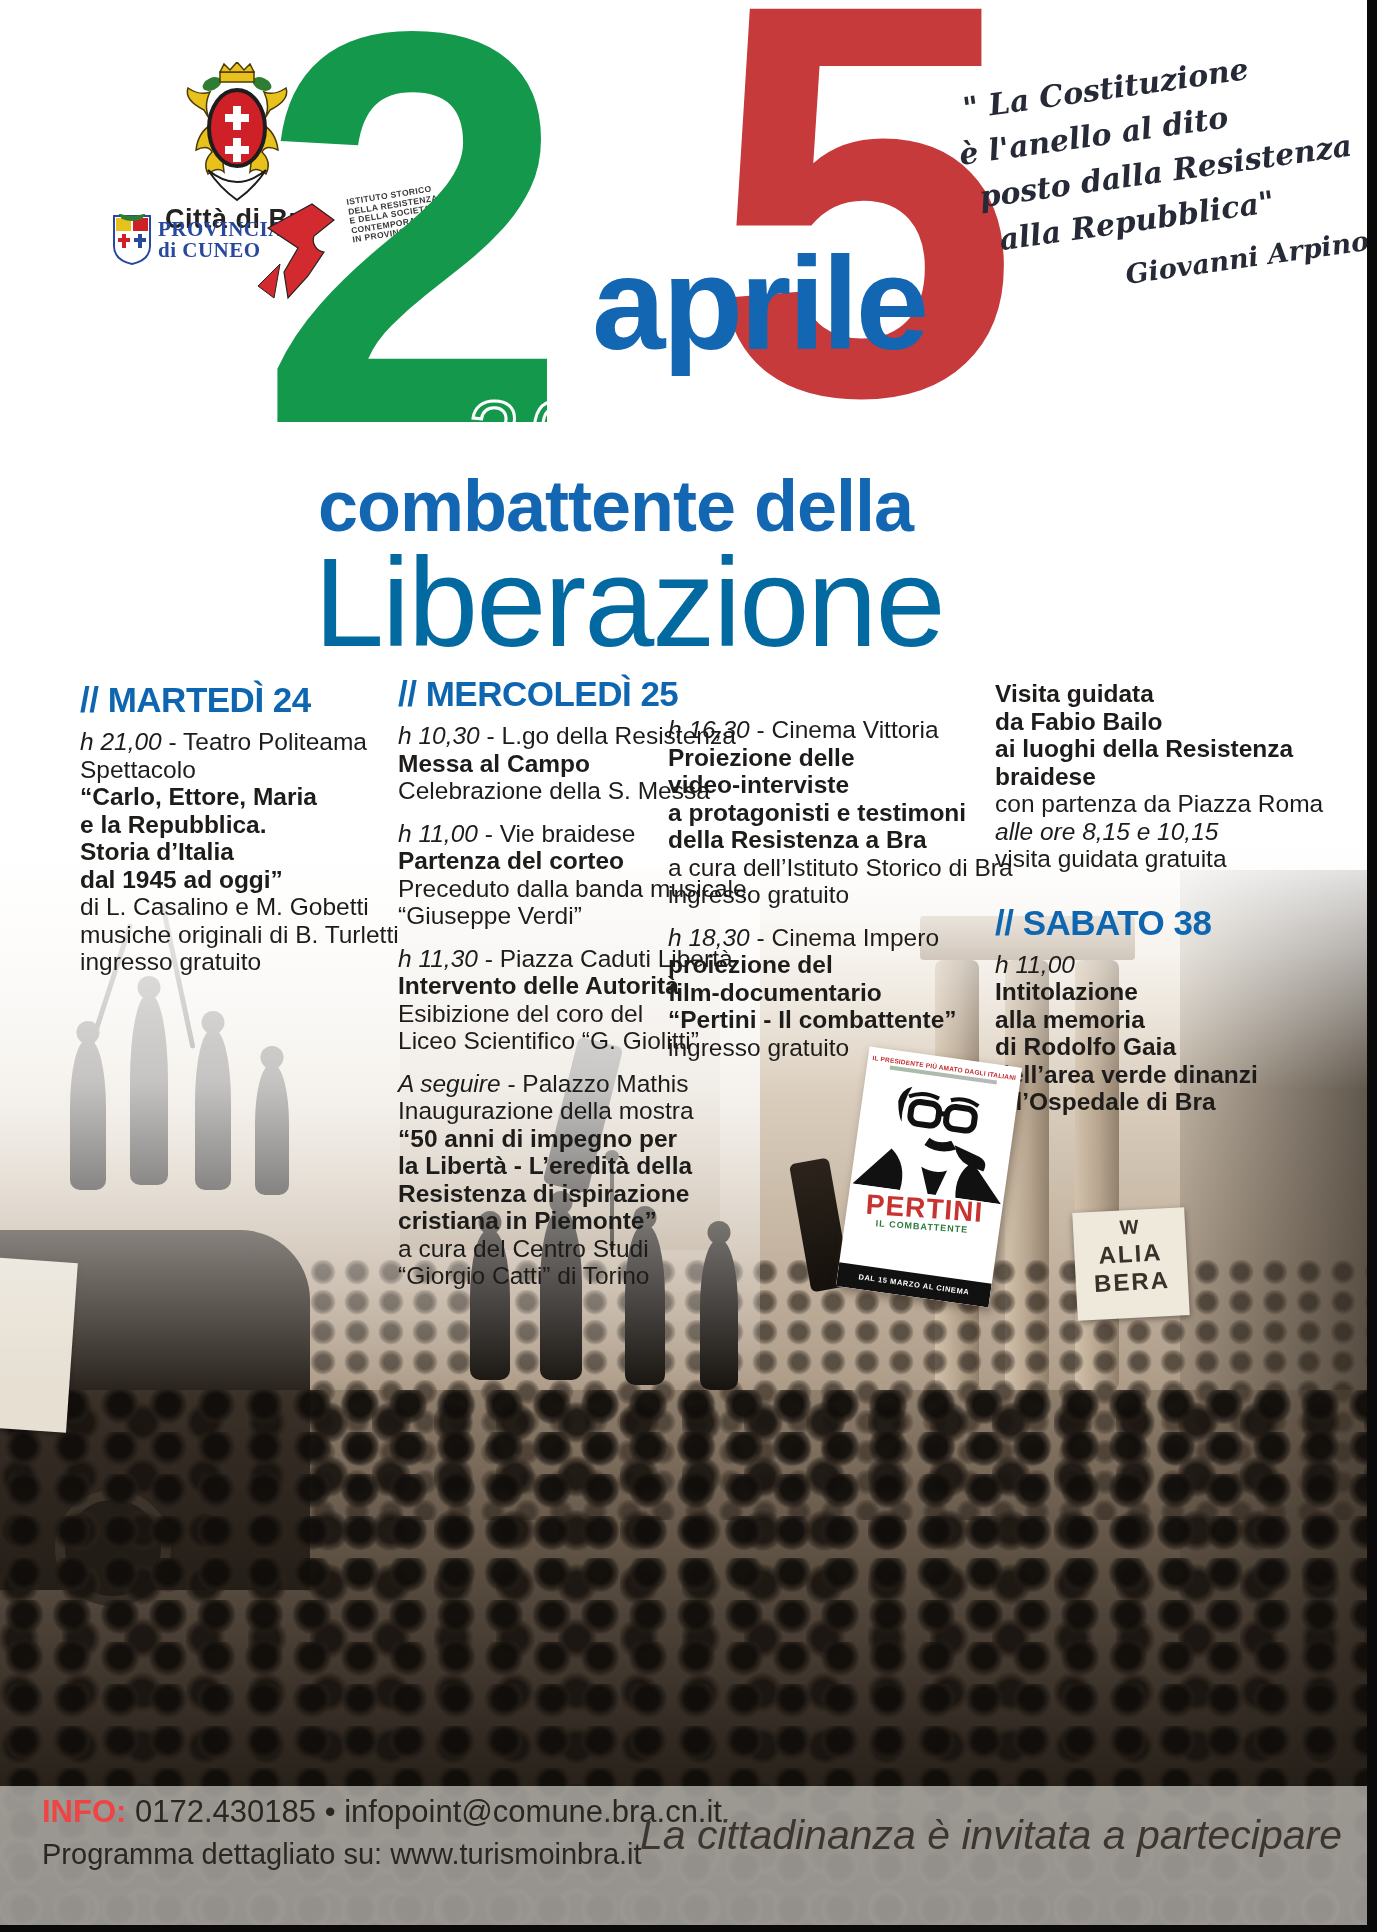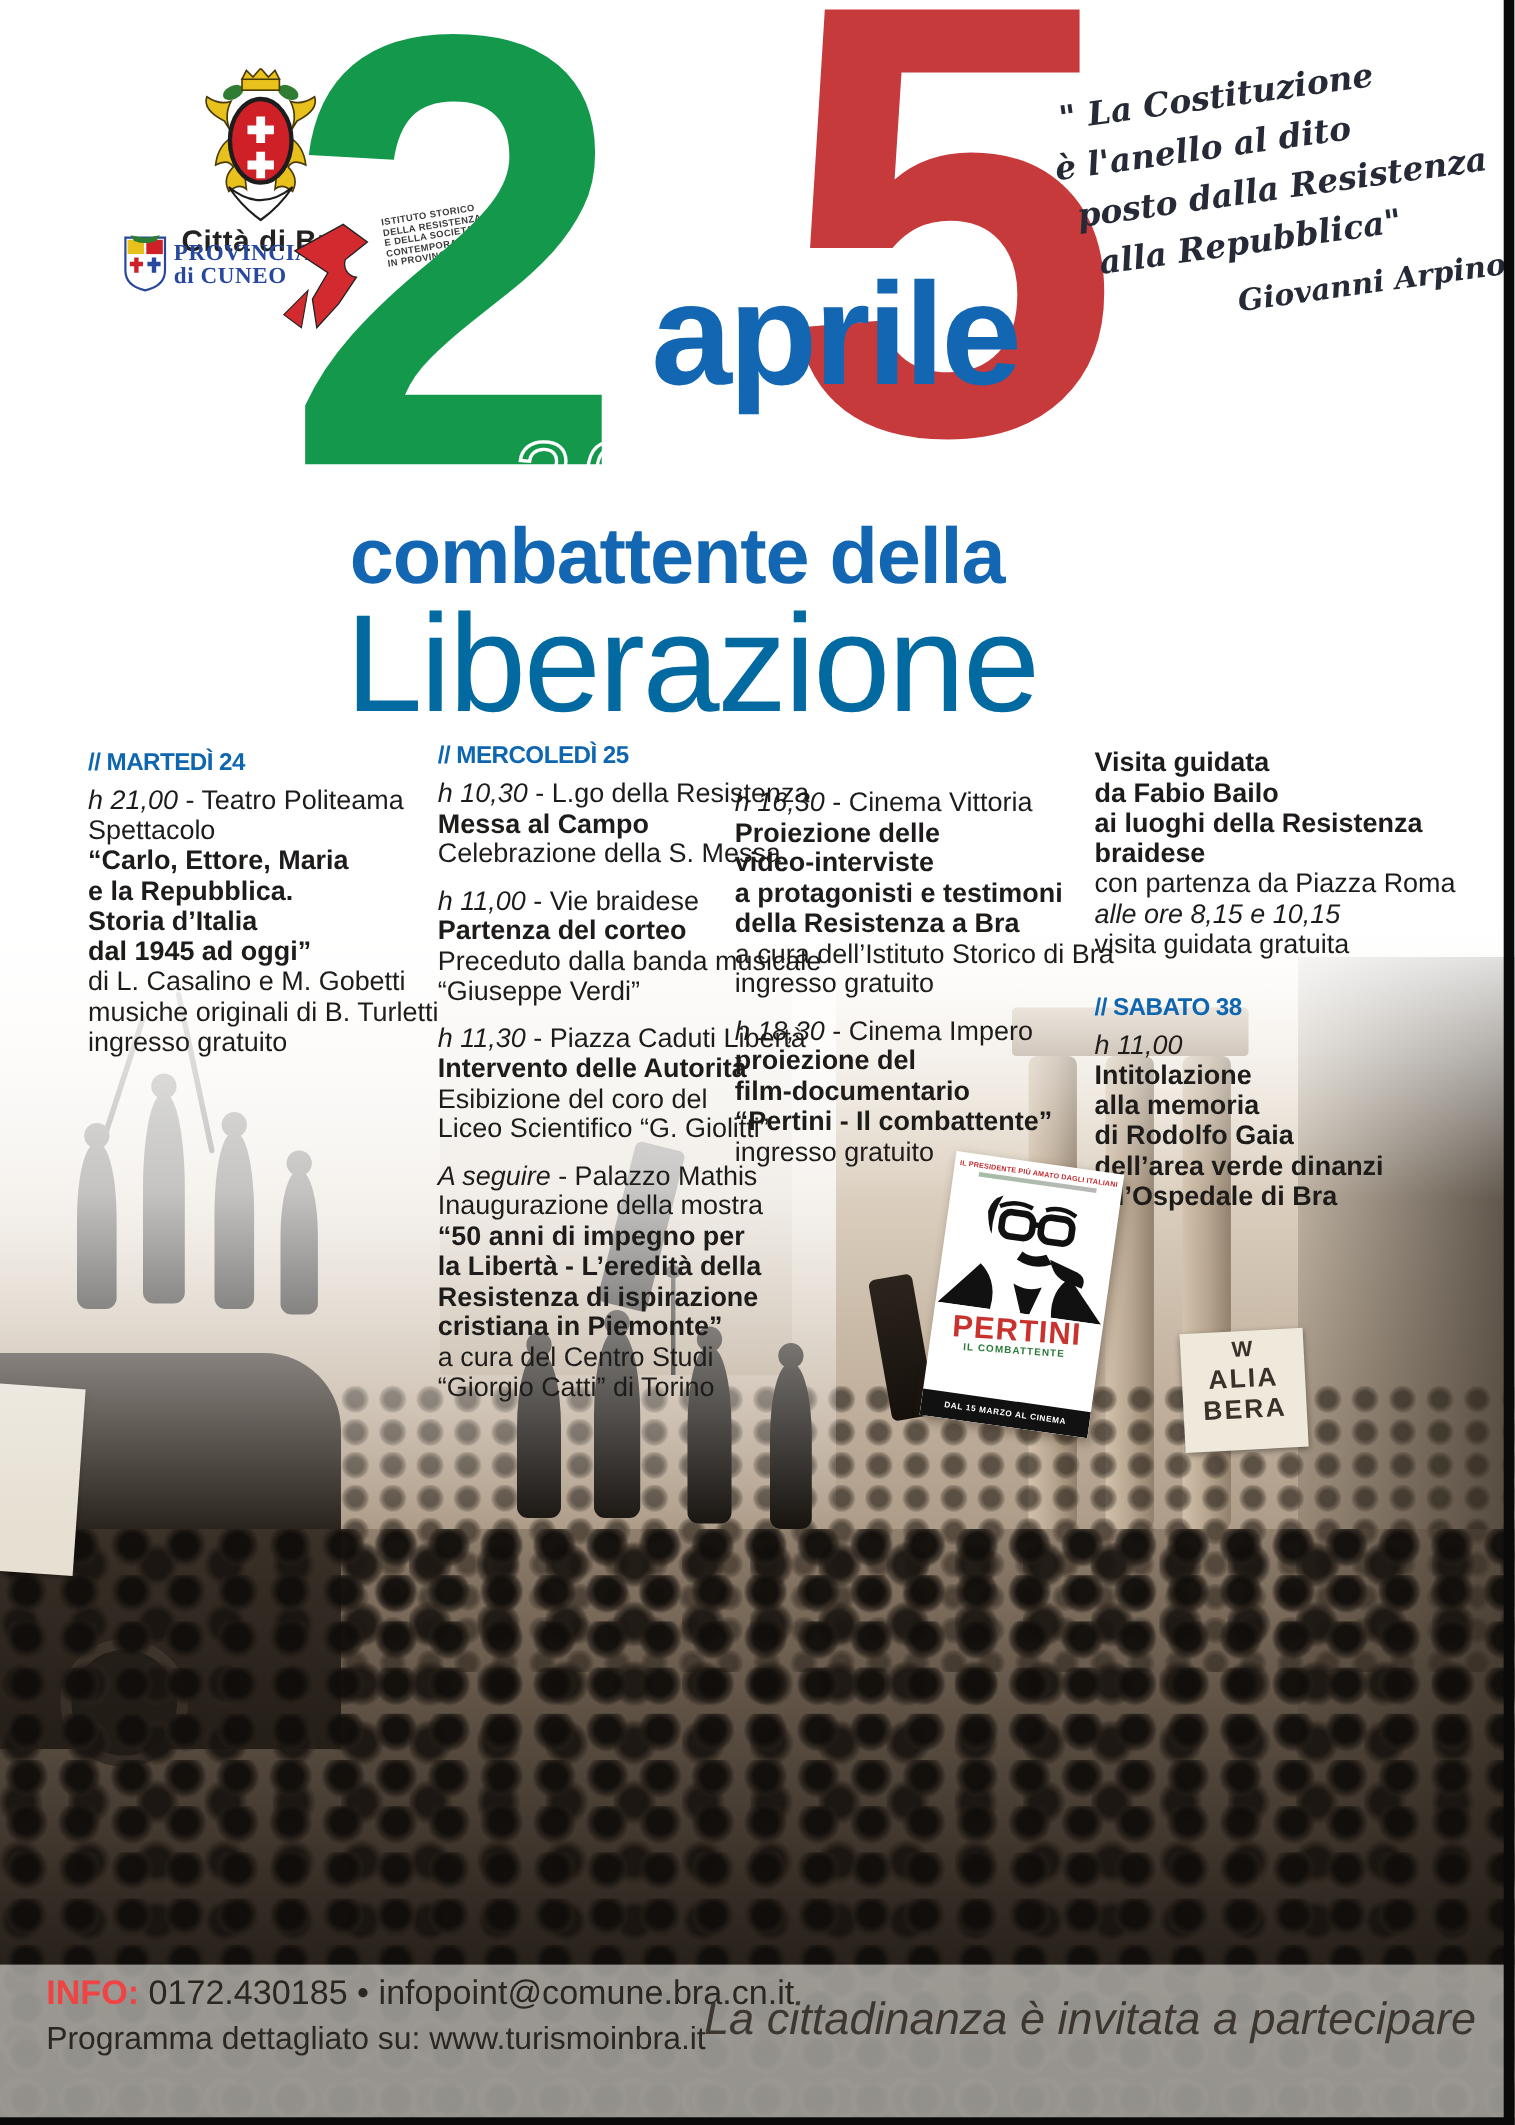--- a/index.html
+++ b/index.html
@@ -35,21 +35,21 @@
   #quote .q3{margin-left:16px;}
   #quote .q4{margin-left:30px;}
   #quote-author{display:block;margin:14px 0 0 150px;font-size:27px;white-space:nowrap;}
 
   
   .pcol{position:absolute;z-index:7;}
   #col0{left:80px;top:680px;}
   #col1{left:398px;top:674px;}
   #col2{left:668px;top:716px;}
   #col3{left:995px;top:680px;}
-  .phead{font-size:22px;font-weight:800;color:#0e66b0;margin-bottom:8px;white-space:nowrap;letter-spacing:-.5px;}
+  .phead{font-size:35px;font-weight:800;color:#0e66b0;margin-bottom:8px;white-space:nowrap;letter-spacing:-.5px;}
   .psec + .psec{margin-top:30px;}
   .pevent{margin-bottom:15px;}
   .pline{font-size:24.5px;line-height:27.5px;white-space:nowrap;color:#1e1c1a;}
   .seg-t{font-style:italic;}
   .seg-i{font-style:italic;}
   .seg-b{font-weight:700;}
   .seg-r{font-weight:400;}
 
   
   #photo{left:0;top:830px;width:1377px;height:1102px;

